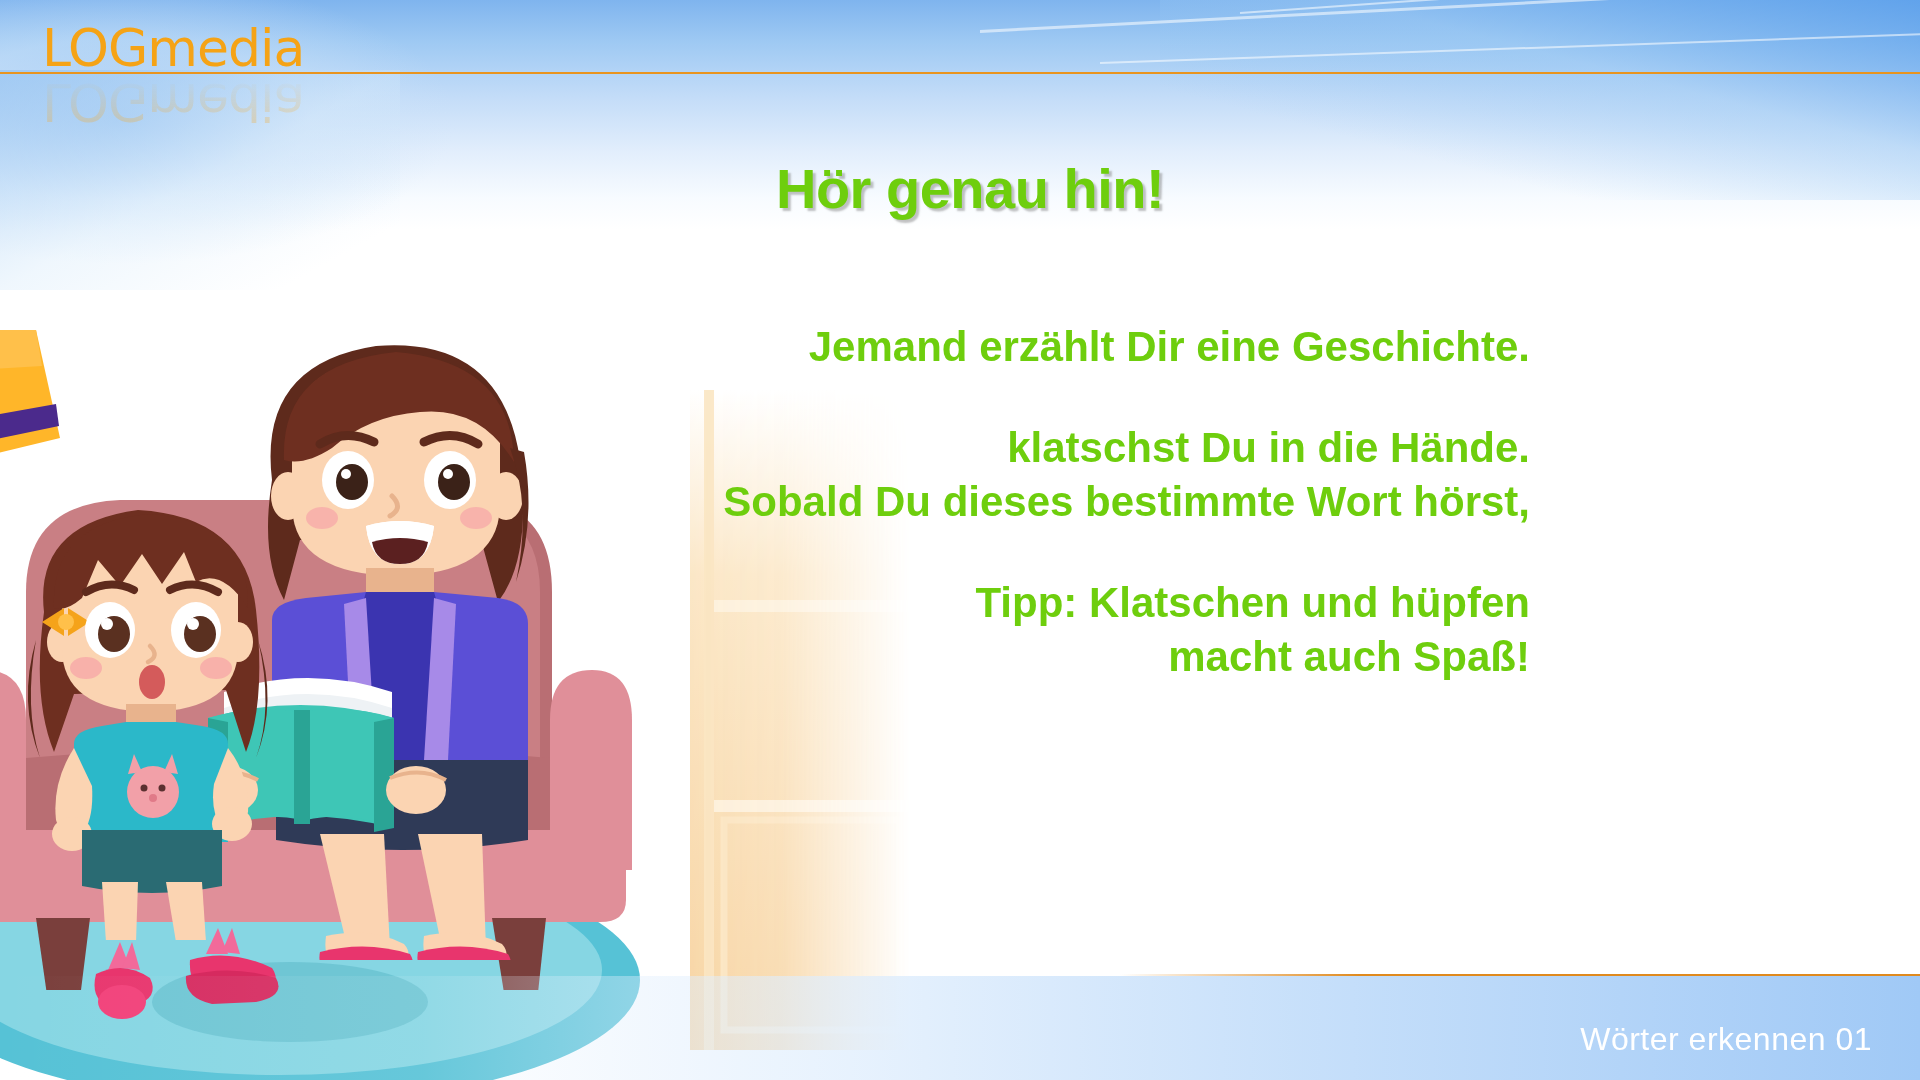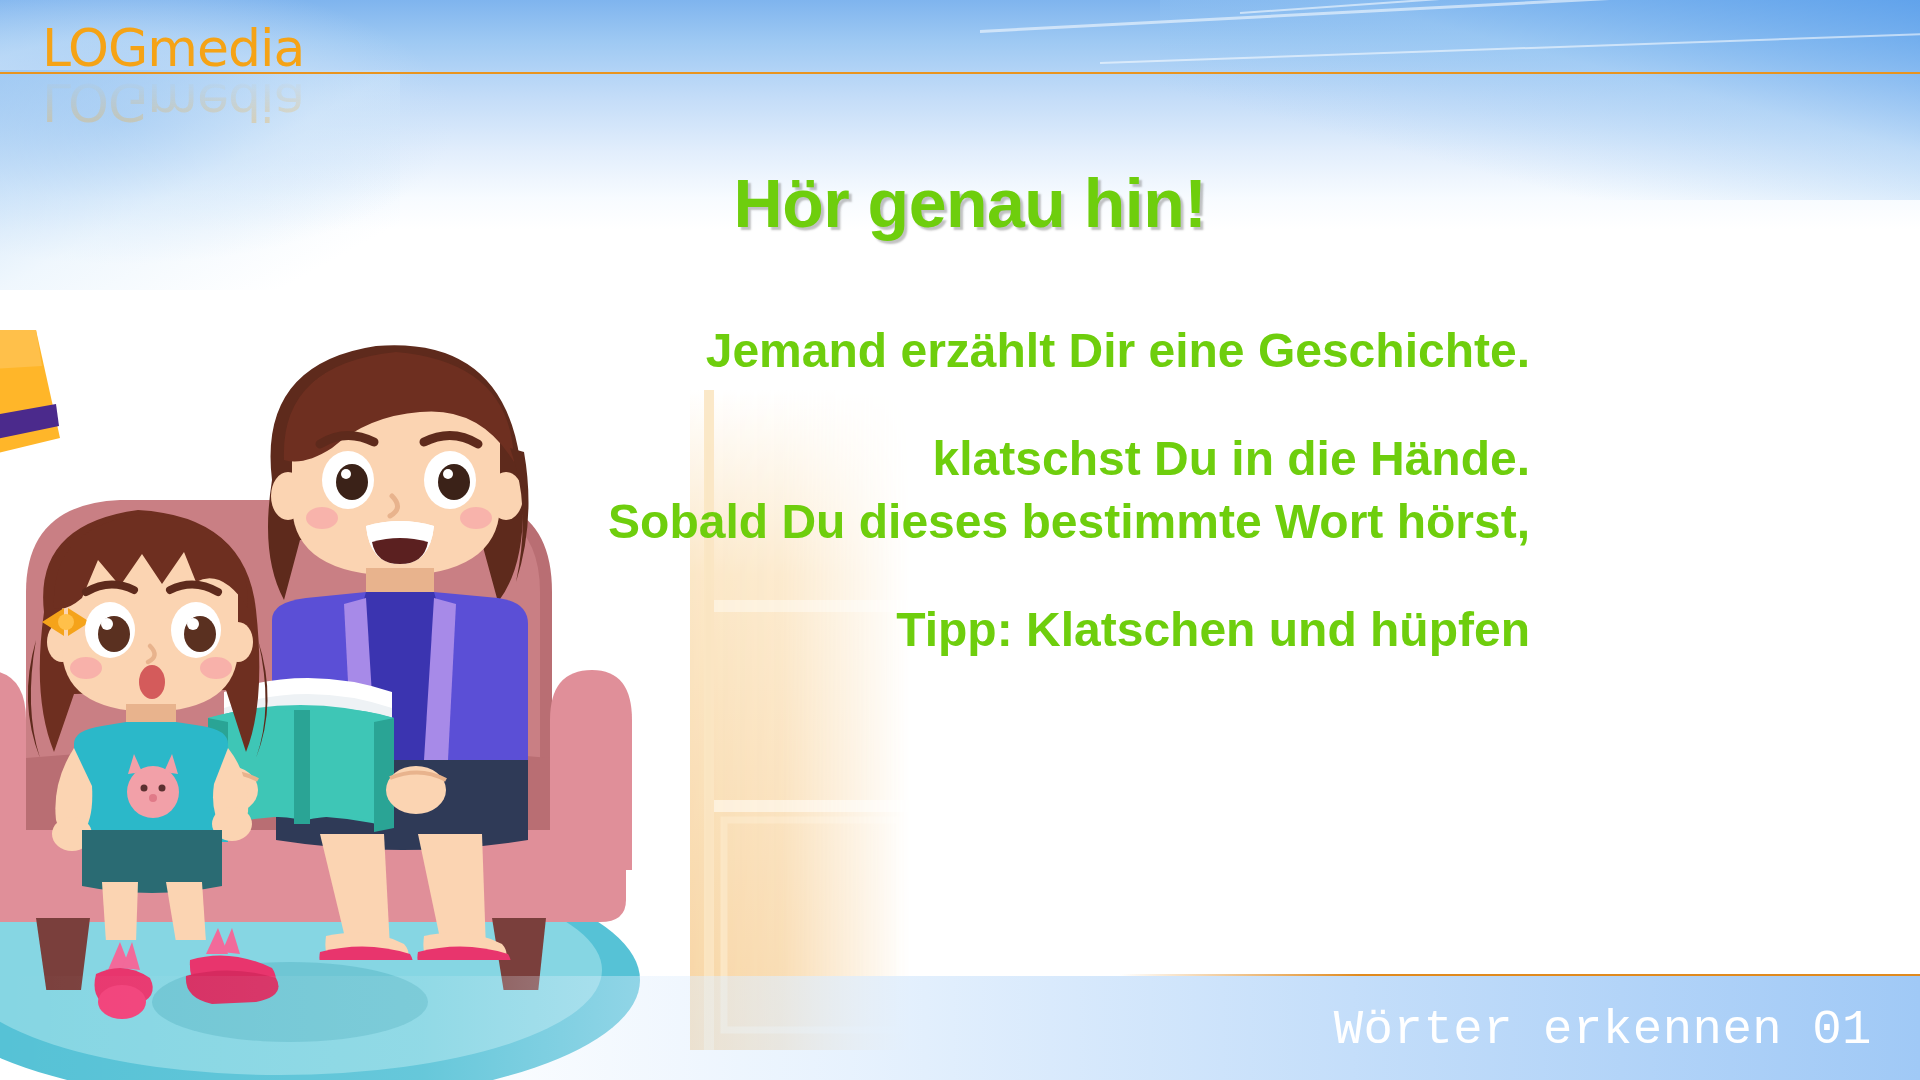--- a/index.html
+++ b/index.html
@@ -123,47 +123,47 @@
     z-index: 4;
   }
 
   
   .title {
     position: absolute;
     left: 440px; top: 118px;
     width: 1060px;
     text-align: center;
     font-family: "Liberation Sans", sans-serif;
-    font-size: 68px;
+    font-size: 56px;
     font-weight: bold;
     color: #6ece0d;
     letter-spacing: -0.5px;
     text-shadow: 3px 3px 2px rgba(120,120,120,0.45);
     white-space: nowrap;
   }
 
   .body-text {
     position: absolute;
     left: 420px; top: 320px;
     width: 1110px;
     text-align: right;
     font-family: "Liberation Sans", sans-serif;
-    font-size: 48px;
+    font-size: 42px;
     font-weight: bold;
     color: #6ece0d;
     line-height: 1.30;
   }
   .body-text p { margin: 0; }
   .body-text .gap { height: 46px; }
 
   .footer-label {
     position: absolute;
     right: 48px; bottom: 22px;
-    font-family: Liberation Mono, monospace;
-    font-size: 49px;
+    font-family: Liberation Sans, sans-serif;
+    font-size: 32px;
     font-weight: 400;
     color: #ffffff;
     letter-spacing: 0.5px;
     white-space: nowrap;
   }
 
   
   #illustration {
     position: absolute;
     left: 0; top: 330px;
@@ -386,19 +386,20 @@
 
   <h1 class="title">Hör genau hin!</h1>
 
   <div class="body-text">
     <p>Jemand erzählt Dir eine Geschichte.</p>
     <div class="gap"></div>
     <p>klatschst Du in die Hände.</p>
     <p>Sobald Du dieses bestimmte Wort hörst,</p>
     <div class="gap"></div>
     <p>Tipp: Klatschen und hüpfen</p>
+    <p>macht auch Spaß!</p>
   </div>
 
   <div class="bottom-band"></div>
   <div class="bottom-rule"></div>
   <div class="footer-label">Wörter erkennen 01</div>
 
 </div>
 
 </body></html>

